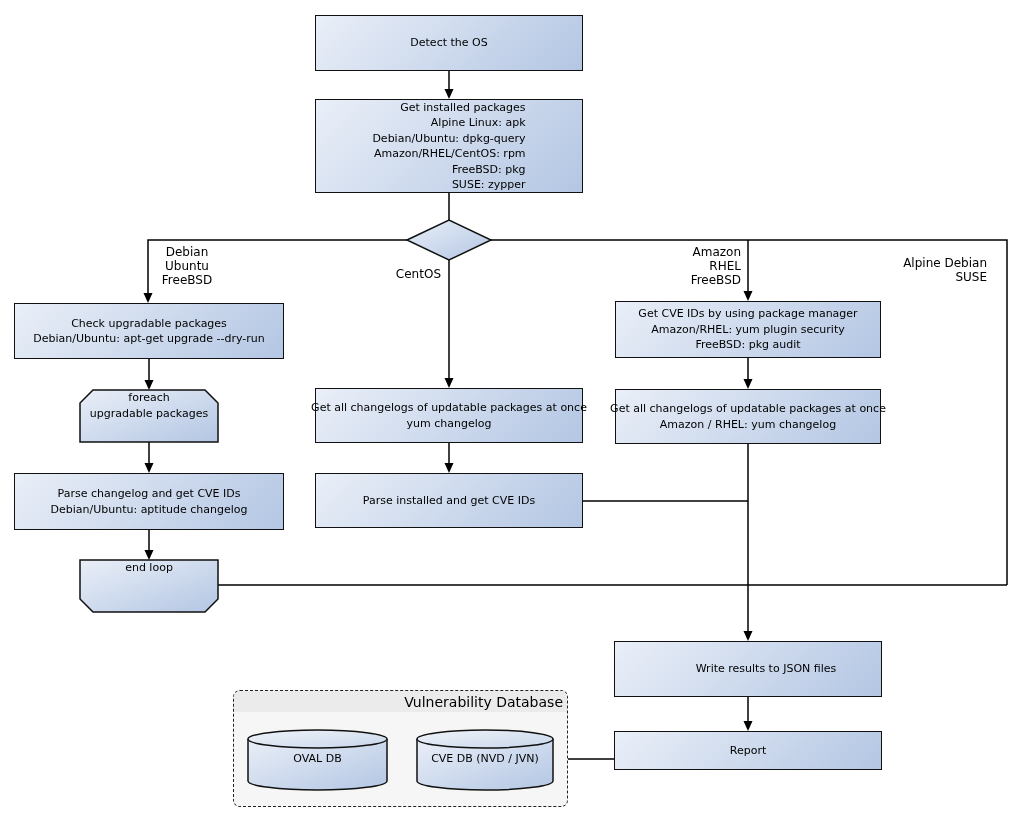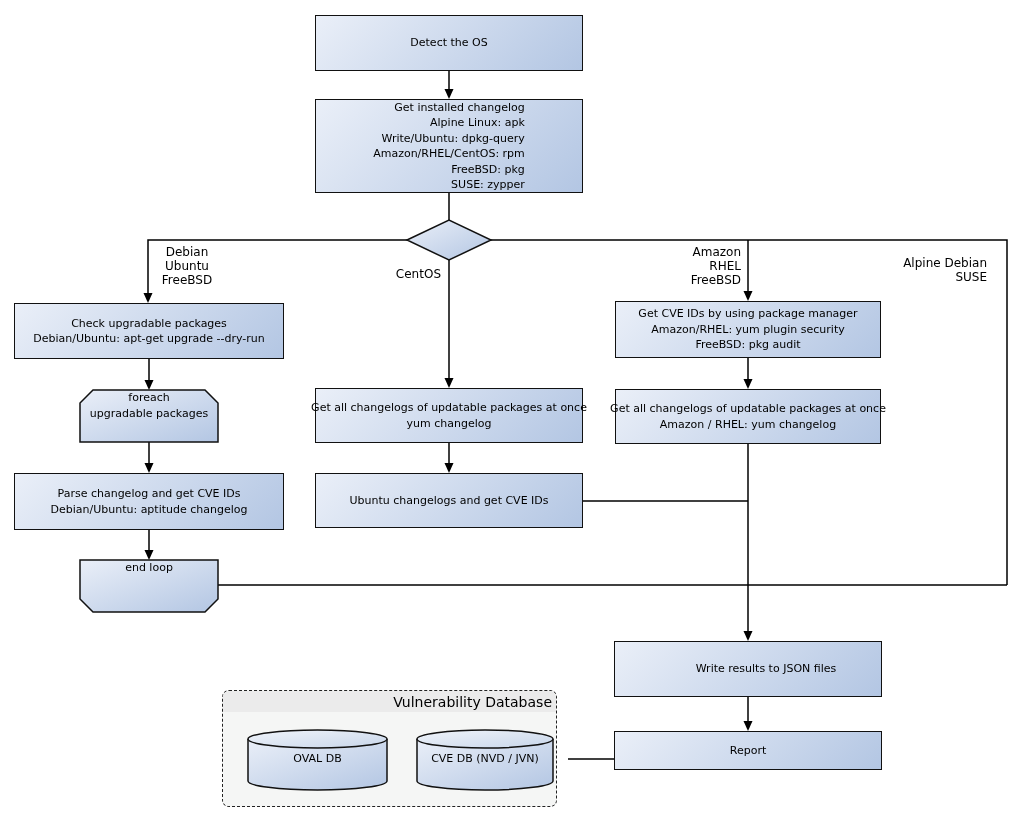--- a/index.html
+++ b/index.html
@@ -31,21 +31,21 @@
   .node div, .overlay div{white-space:nowrap;}
   .overlay{
     position:absolute;z-index:2;display:flex;flex-direction:column;
     align-items:center;font-size:11px;line-height:15.5px;text-align:center;
   }
   .align-right{text-align:right;}
   .edge-label{position:absolute;z-index:2;font-size:12px;line-height:14px;}
   .edge-label.center{text-align:center;}
   .edge-label.right{text-align:right;}
   .db-group{
-    position:absolute;z-index:0;left:222px;top:690px;width:335px;height:117px;box-sizing:border-box;
+    position:absolute;z-index:0;left:233px;top:690px;width:335px;height:117px;box-sizing:border-box;
     background:var(--group-fill);border:1.6px dashed #222;border-radius:7px;text-align:center;
   }
   .db-group-header{
     background:var(--group-header);height:21px;border-radius:6px 6px 0 0;
     display:flex;justify-content:flex-end;align-items:center;
     font-size:14px;padding-right:4px;
   }
   .cyl-label{position:absolute;z-index:2;display:flex;justify-content:center;align-items:center;font-size:11px;}
 </style>
 </head>
@@ -123,23 +123,23 @@
     <path class="shape" d="M417,739 L417,781 A68,9 0 0,0 553,781 L553,739"></path>
     <ellipse class="shape-top" cx="485" cy="739" rx="68" ry="9"></ellipse>
   </svg>
 
   <div class="node" style="left:315px;top:15px;width:268px;height:56px;">
     <div>Detect the OS</div>
   </div>
 
   <div class="node" style="left:315px;top:99px;width:268px;height:94px;">
     <div class="align-right">
-      <div>Get installed changelog</div>
+      <div>Get installed packages</div>
       <div>Alpine Linux: apk</div>
-      <div>Write/Ubuntu: dpkg-query</div>
+      <div>Debian/Ubuntu: dpkg-query</div>
       <div>Amazon/RHEL/CentOS: rpm</div>
       <div>FreeBSD: pkg</div>
       <div>SUSE: zypper</div>
     </div>
   </div>
 
   <div class="node" style="left:14px;top:303px;width:270px;height:56px;">
     <div>Check upgradable packages</div>
     <div>Debian/Ubuntu: apt-get upgrade --dry-run</div>
   </div>
@@ -157,21 +157,21 @@
   <div class="overlay" style="left:80px;top:560px;width:138px;height:48px;">
     <div>end loop</div>
   </div>
 
   <div class="node" style="left:315px;top:388px;width:268px;height:55px;">
     <div>Get all changelogs of updatable packages at once</div>
     <div>yum changelog</div>
   </div>
 
   <div class="node" style="left:315px;top:473px;width:268px;height:55px;">
-    <div>Ubuntu changelogs and get CVE IDs</div>
+    <div>Parse installed and get CVE IDs</div>
   </div>
 
   <div class="node" style="left:615px;top:301px;width:266px;height:57px;">
     <div>Get CVE IDs by using package manager</div>
     <div>Amazon/RHEL: yum plugin security</div>
     <div>FreeBSD: pkg audit</div>
   </div>
 
   <div class="node" style="left:615px;top:389px;width:266px;height:55px;">
     <div>Get all changelogs of updatable packages at once</div>

